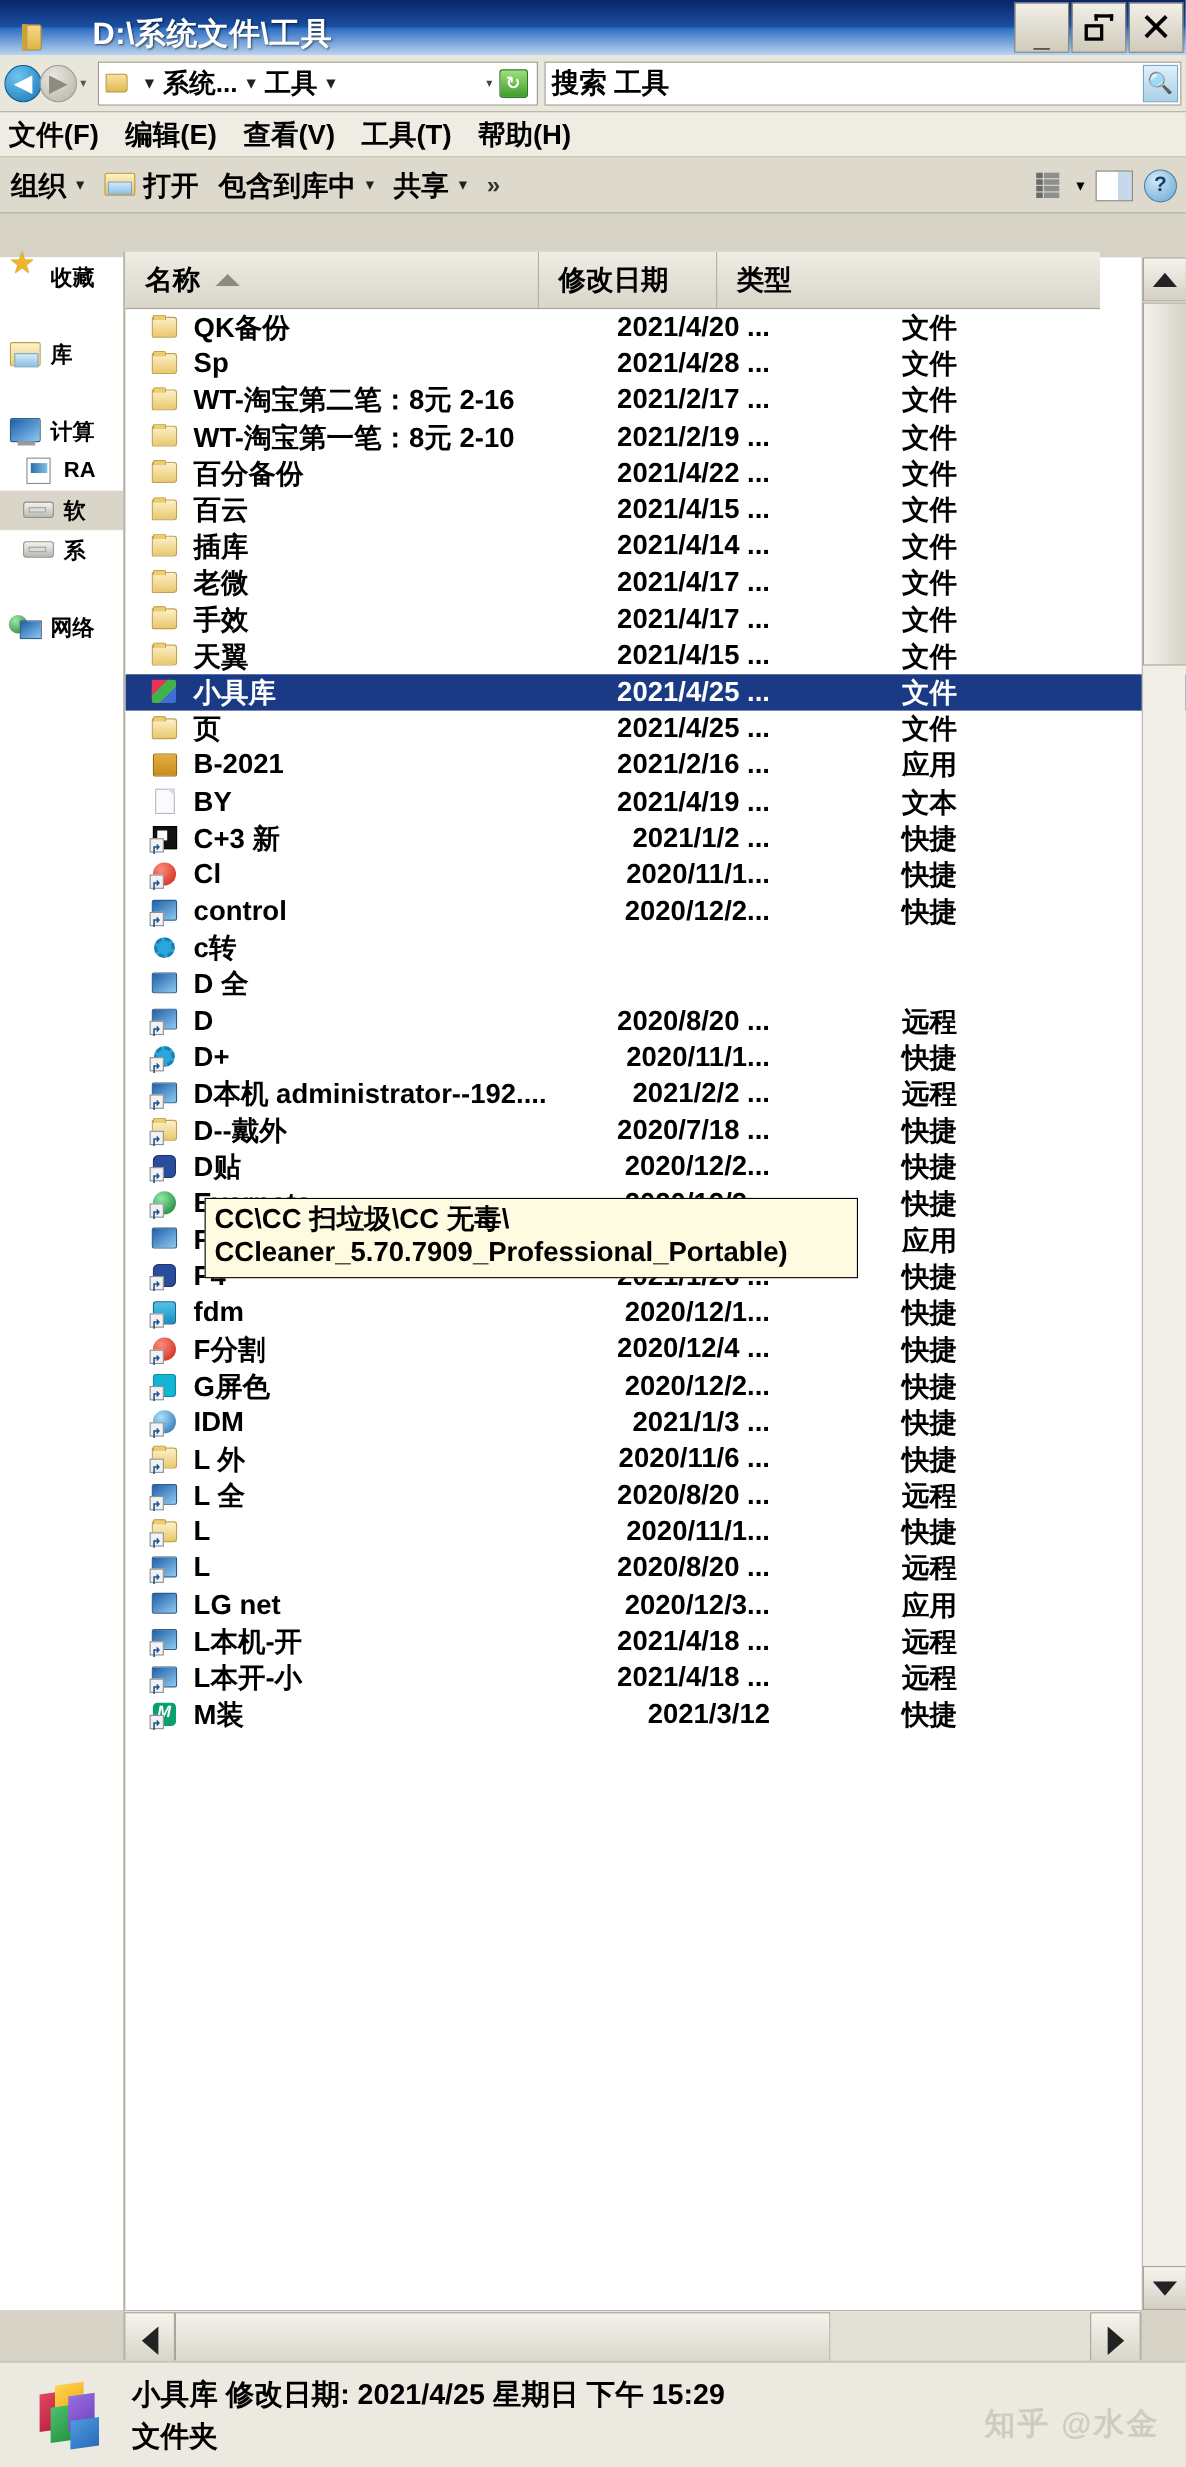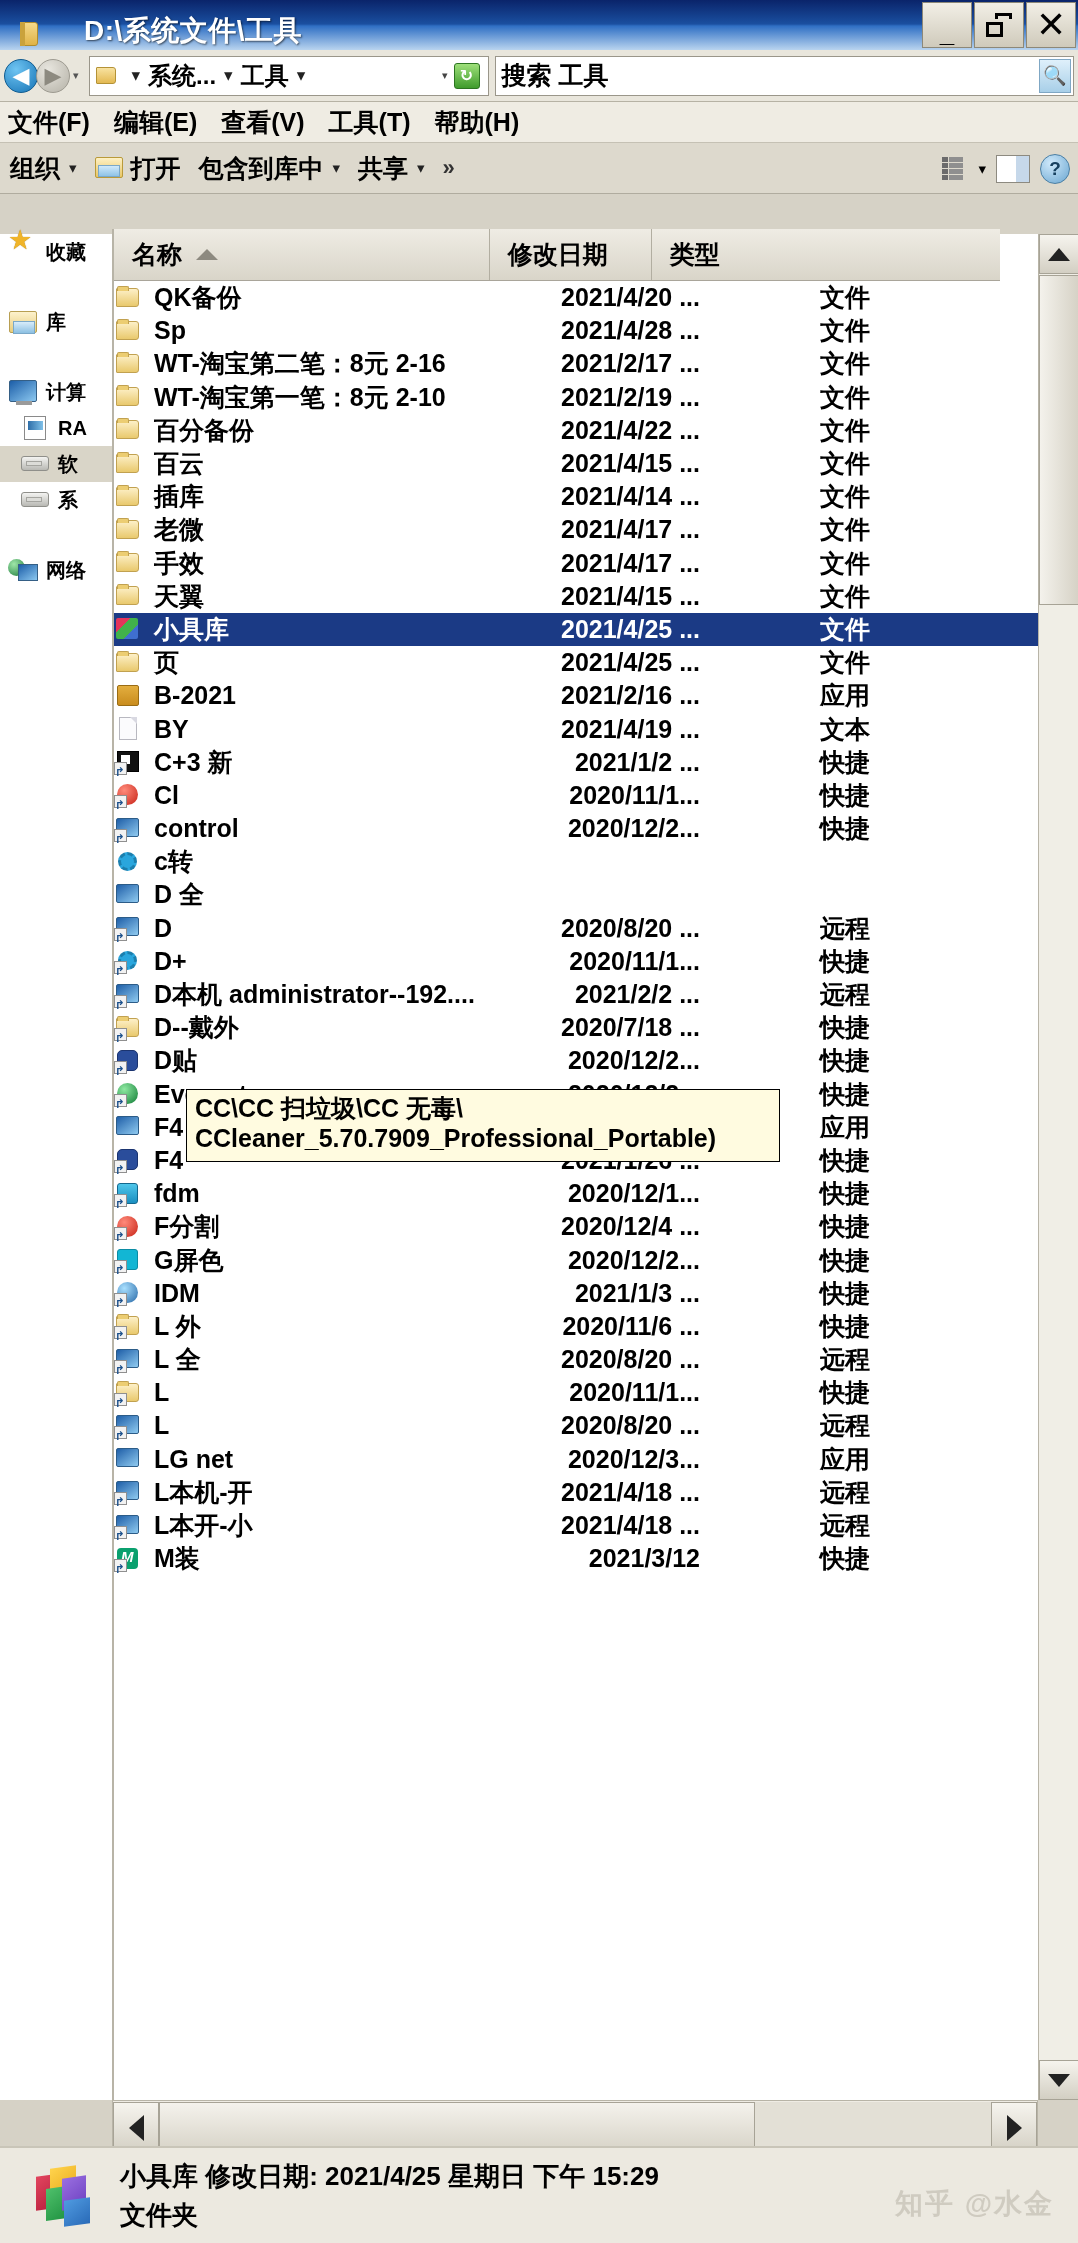--- a/index.html
+++ b/index.html
@@ -125,21 +125,21 @@
   #colhead{display:flex;height:52px;background:linear-gradient(to bottom,#efece4,#d9d5c9);border-bottom:1px solid #a9a59a;}
   .col{display:flex;align-items:center;padding-left:18px;font-size:25px;font-weight:bold;color:#000;border-right:1px solid #b2aea1;white-space:nowrap;}
   .col.name{width:410px;}
   .col.date{width:176px;}
   .col.type{width:380px;border-right:none;}
   .sortarrow{margin-left:14px;width:0;height:0;border-left:11px solid transparent;border-right:11px solid transparent;border-bottom:11px solid #8d8a80;}
 
   #rows{position:absolute;left:0;top:52px;width:966px;height:1754px;overflow:hidden;}
   .row{display:flex;align-items:center;height:33.2px;}
   .row.sel{background:#1b3a85;}
-  .row .rname{width:410px;display:flex;align-items:center;font-size:25px;font-weight:bold;color:#000;white-space:nowrap;overflow:hidden;}
+  .row .rname{width:410px;display:flex;align-items:center;padding-left:22px;font-size:25px;font-weight:bold;color:#000;white-space:nowrap;overflow:hidden;}
   .row.sel .rname{color:#fff;}
   .row .rdate{width:176px;font-size:25px;font-weight:bold;color:#000;white-space:nowrap;}
   .row.sel .rdate{color:#fff;}
   .row .rtype{width:170px;font-size:25px;font-weight:bold;color:#000;white-space:nowrap;}
   .row.sel .rtype{color:#fff;}
   .ic{width:30px;height:26px;margin-right:10px;flex:0 0 auto;position:relative;}
 
   
   .ic.folder i{position:absolute;left:2px;top:3px;width:23px;height:19px;background:linear-gradient(to bottom,#fdf0c8,#e9c96d);border:1px solid #c1a150;border-radius:1px 3px 3px 1px;}
   .ic.folder i:before{content:"";position:absolute;left:0;top:-3px;width:10px;height:4px;background:#eccd72;border:1px solid #c1a150;border-bottom:none;border-radius:2px 2px 0 0;}

